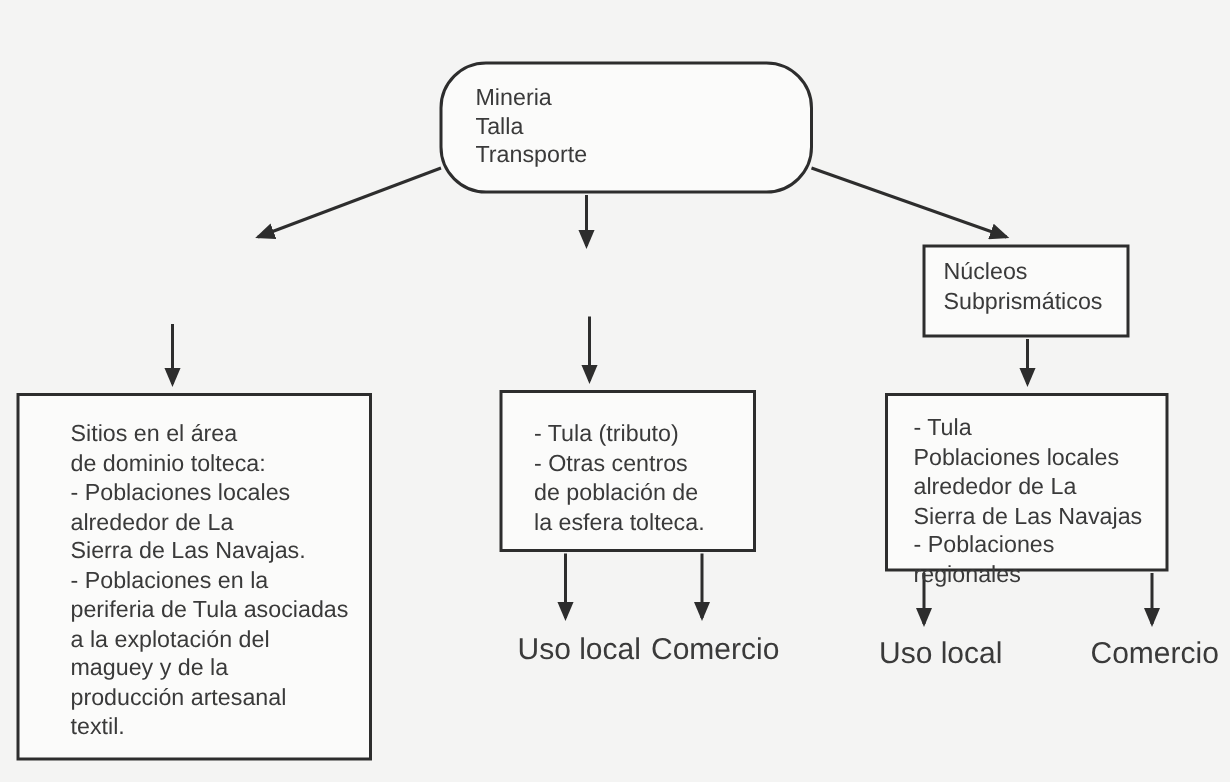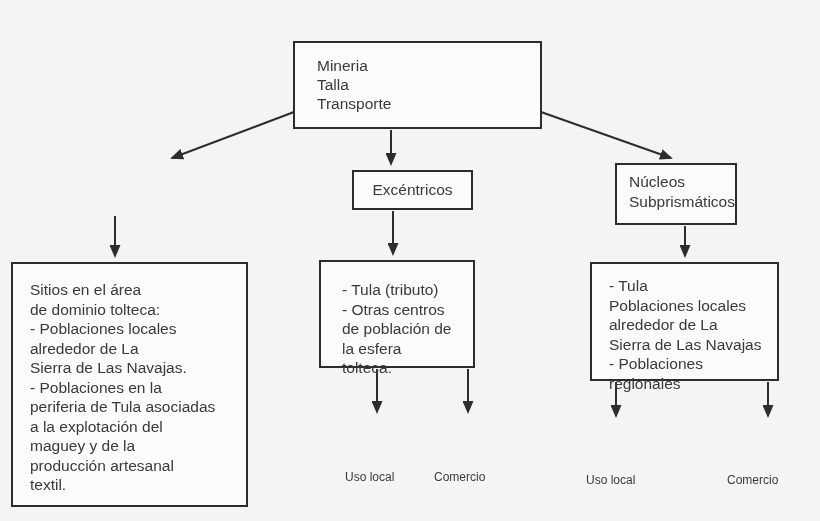--- a/index.html
+++ b/index.html
@@ -31,35 +31,34 @@
     position: absolute;
     box-sizing: border-box;
     background: var(--box_fill, #fbfbfa);
     border: 2px solid var(--border, #2d2d2d);
     font-size: 15.5px;
     line-height: 19.5px;
   }
   .pre {
     white-space: pre-line;
   }
-  .top-box    { left: 293px; top: 41px;  width: 249px; height: 88px; line-height: 19px; }
+  .top-box    { left: 293px; top: 41px;  width: 249px; height: 88px; line-height: 19px; border-radius: 31px; }
   .top-col1   { position: absolute; left: 22px;  top: 13px; }
   .top-col2   { position: absolute; left: 128px; top: 13px; }
   .preformas-box   { left: 57px;  top: 164px; width: 140px; height: 51px;  padding: 5px 0 0 21px; }
   .excentricos-box { left: 352px; top: 170px; width: 121px; height: 40px;
                      display: flex; align-items: center; justify-content: center; }
-  .nucleos-box     { left: 615px; top: 163px; width: 122px; height: 62px;  padding: 7px 0 0 12px; }
-  .sitios-box      { left: 11px;  top: 262px; width: 237px; height: 245px; padding: 16px 4px 0 17px; }
-  .tributo-box     { left: 319px; top: 260px; width: 156px; height: 108px; padding: 18px 20px 0 21px; }
+  .nucleos-box     { left: 615px; top: 163px; width: 138px; height: 62px;  padding: 7px 0 0 12px; }
+  .sitios-box      { left: 11px;  top: 262px; width: 237px; height: 245px; padding: 16px 4px 0 34px; }
+  .tributo-box     { left: 333px; top: 260px; width: 171px; height: 108px; padding: 18px 20px 0 21px; }
   .regional-box    { left: 590px; top: 262px; width: 189px; height: 119px; padding: 12px 4px 0 17px; }
   .outcome-label {
     position: absolute;
-    font-size: 12px;
+    font-size: 20px;
     white-space: nowrap;
-    margin-top: 48px;
   }
   .uso-local-mid   { left: 345px; top: 422px; }
   .comercio-mid    { left: 434px; top: 422px; }
   .uso-local-right { left: 586px; top: 425px; }
   .comercio-right  { left: 727px; top: 425px; }
 </style>
 </head>
 <body>
 
 <div class="canvas">
@@ -82,23 +81,20 @@
     <line x1="768" y1="382" x2="768" y2="416" marker-end="url(#ah)"></line>
   </svg>
 
   <div class="box top-box">
     <div class="pre top-col1">Mineria
 Talla
 Transporte</div>
   </div>
 
 
-  <div class="box excentricos-box">
-    <span class="pre">Excéntricos</span>
-  </div>
 
   <div class="box pre nucleos-box">Núcleos
 Subprismáticos</div>
 
   <div class="box pre sitios-box">Sitios en el área
 de dominio tolteca:
 - Poblaciones locales
 alrededor de La
 Sierra de Las Navajas.
 - Poblaciones en la

